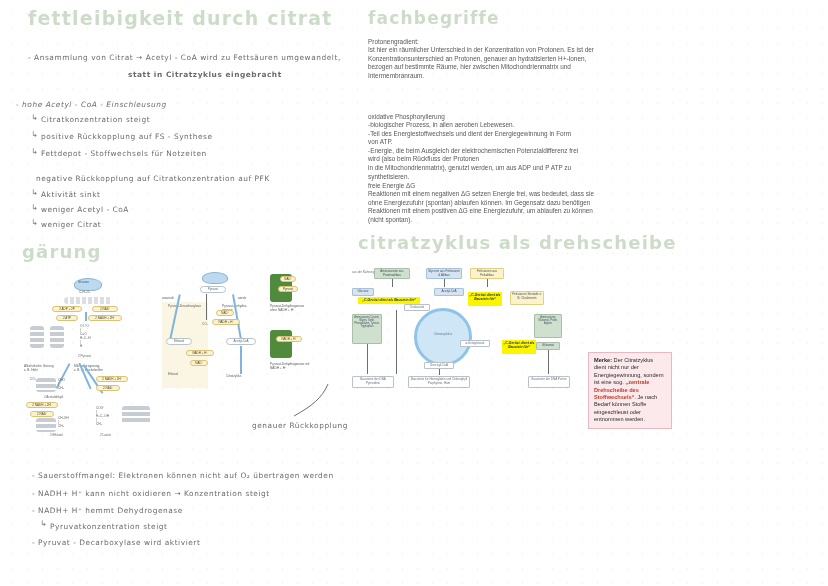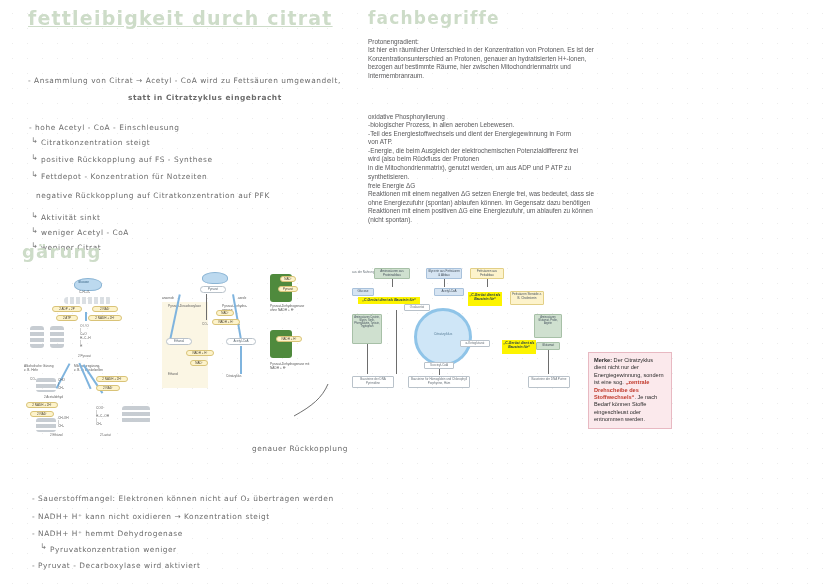--- a/index.html
+++ b/index.html
@@ -23,34 +23,33 @@
   
   .hw-title{
     font-family:"DejaVu Sans", sans-serif;
     font-weight:bold;
     color:#cddcc8;
     letter-spacing:1.2px;
     text-transform:lowercase;
     position:absolute;
     white-space:nowrap;
   }
-  .hw-title.t1{font-size:19px;left:28px;top:7px;text-decoration:underline;}
+  .hw-title.t1{font-size:19px;left:28px;top:7px;}
   .hw-title.t2{font-size:17px;left:368px;top:8px;}
   .hw-title.t3{font-size:18px;left:22px;top:241px;}
   .hw-title.t4{font-size:18px;left:358px;top:232px;}
 
   
   .hw{
     font-family:"DejaVu Sans", sans-serif;
     color:#6b6b6b;
     font-size:7.4px;
     letter-spacing:0.55px;
     white-space:nowrap;
     position:absolute;
-    margin-top:23px;
   }
   .arrowhook{color:#7a7a7a;}
 
   
   .typed{
     position:absolute;
     font-family:"Liberation Sans", sans-serif;
     font-size:6.4px;
     line-height:8.6px;
     color:#58585a;
@@ -142,29 +141,29 @@
 
 <div id="dotgrid"></div>
 
 <div class="page">
 
   <div class="hw-title t1">fettleibigkeit durch citrat</div>
 
   <div class="hw" style="left:28px;top:53px;">- Ansammlung von Citrat →  Acetyl - CoA wird zu Fettsäuren umgewandelt,</div>
   <div class="hw" style="left:128px;top:70px;font-weight:bold;">statt in Citratzyklus eingebracht</div>
 
-  <div class="hw" style="left:29px;top:100px;">- hohe Acetyl - CoA - Einschleusung</div>
+  <div class="hw" style="left:16px;top:100px;font-style:italic;">- hohe Acetyl - CoA - Einschleusung</div>
   <div class="hw arrowhook" style="left:31px;top:113px;font-size:8px;">↳</div>
   <div class="hw" style="left:41px;top:115px;">Citratkonzentration steigt</div>
   <div class="hw arrowhook" style="left:31px;top:130px;font-size:8px;">↳</div>
   <div class="hw" style="left:41px;top:132px;">positive Rückkopplung auf FS - Synthese</div>
   <div class="hw arrowhook" style="left:31px;top:147px;font-size:8px;">↳</div>
-  <div class="hw" style="left:41px;top:149px;">Fettdepot - Konzentration für Notzeiten</div>
-
-  <div class="hw" style="left:36px;top:168px;text-align:right;">negative Rückkopplung auf Citratkonzentration auf PFK</div>
+  <div class="hw" style="left:41px;top:149px;">Fettdepot - Stoffwechsels für Notzeiten</div>
+
+  <div class="hw" style="left:36px;top:174px;text-align:right;">negative Rückkopplung auf Citratkonzentration auf PFK</div>
   <div class="hw arrowhook" style="left:31px;top:188px;font-size:8px;">↳</div>
   <div class="hw" style="left:41px;top:190px;">Aktivität sinkt</div>
   <div class="hw arrowhook" style="left:31px;top:203px;font-size:8px;">↳</div>
   <div class="hw" style="left:41px;top:205px;">weniger Acetyl - CoA</div>
   <div class="hw arrowhook" style="left:31px;top:218px;font-size:8px;">↳</div>
   <div class="hw" style="left:41px;top:220px;">weniger Citrat</div>
 
   <div class="hw-title t2">fachbegriffe</div>
 
   <div class="typed" style="left:368px;top:38px;width:300px;">Protonengradient:</div>
@@ -280,23 +279,24 @@
 
   <svg style="position:absolute;left:278px;top:382px;width:60px;height:40px;">
     <path d="M 50 2 C 44 16, 34 24, 16 34" stroke="#4a4a4a" stroke-width="0.8" fill="none"></path>
   </svg>
   <div class="hw" style="left:252px;top:421px;">genauer Rückkopplung</div>
 
   <div class="hw" style="left:32px;top:489px;">- NADH+ H⁺ kann nicht oxidieren → Konzentration steigt</div>
   <div class="hw" style="left:32px;top:471px;">- Sauerstoffmangel: Elektronen können nicht auf O₂ übertragen werden</div>
   <div class="hw" style="left:32px;top:506px;">- NADH+ H⁺ hemmt Dehydrogenase</div>
   <div class="hw arrowhook" style="left:40px;top:519px;font-size:8px;">↳</div>
-  <div class="hw" style="left:50px;top:522px;">Pyruvatkonzentration weniger</div>
+  <div class="hw" style="left:50px;top:522px;">Pyruvatkonzentration steigt</div>
   <div class="hw" style="left:32px;top:538px;">- Pyruvat - Decarboxylase wird aktiviert</div>
 
+  <div class="hw-title t4">citratzyklus als drehscheibe</div>
 
   <div style="position:absolute;left:352px;top:266px;width:230px;height:130px;">
 
     <div style="position:absolute;left:0px;top:4px;font-size:3px;color:#6a737b;">aus der Nahrung</div>
 
     <div class="dbox green" style="left:22px;top:2px;width:36px;height:11px;">Aminosäuren aus Proteinabbau</div>
     <div class="dbox blue" style="left:74px;top:2px;width:36px;height:11px;">Glycerin aus Fettsäuren &amp; Abbau</div>
     <div class="dbox yellow" style="left:118px;top:2px;width:34px;height:11px;">Fettsäuren aus Fettabbau</div>
 
     <div class="ln v" style="left:40px;top:13px;height:8px;"></div>

